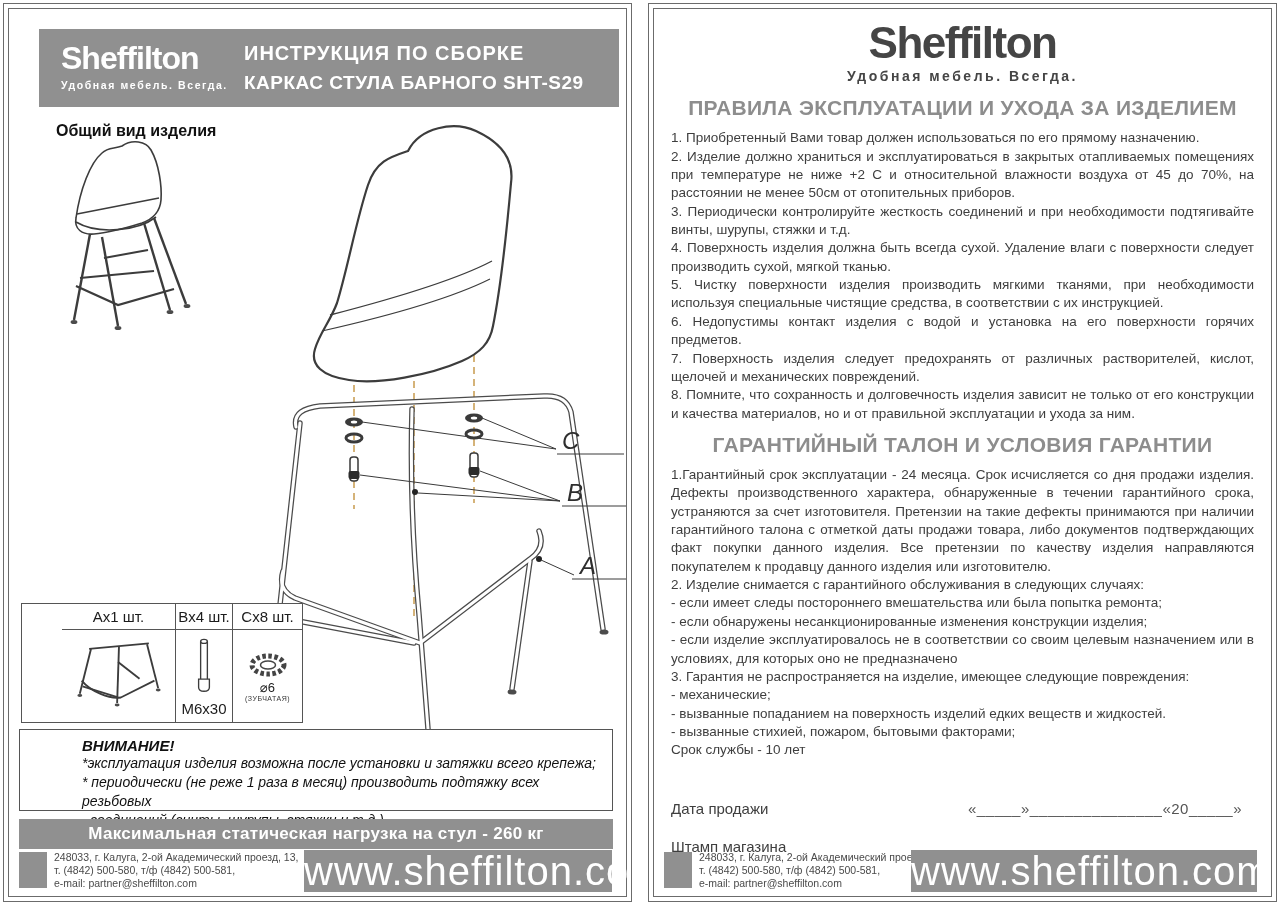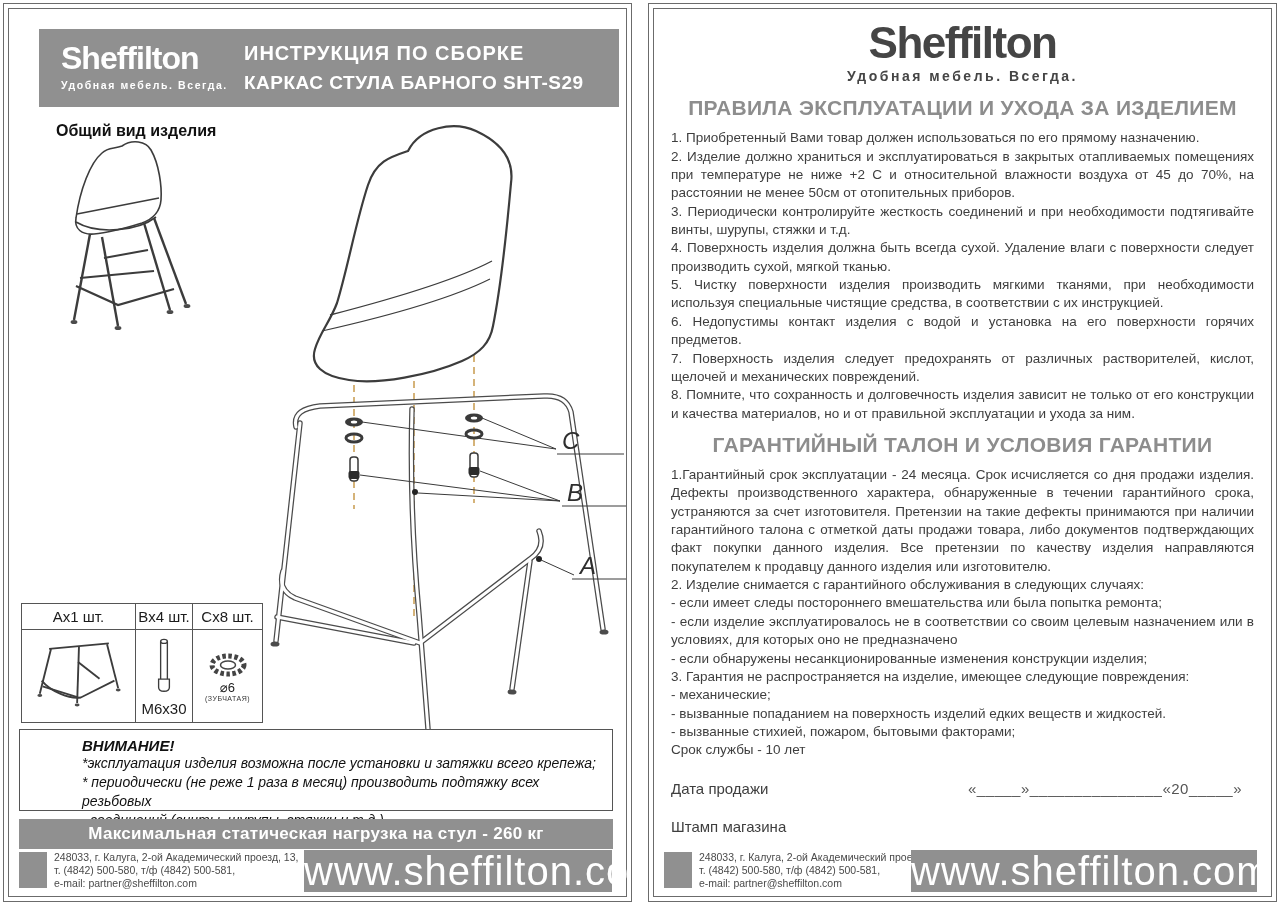--- a/index.html
+++ b/index.html
@@ -13,21 +13,21 @@
   .hdr-box{position:absolute;left:35px;top:25px;width:580px;height:78px;}
   .hdr-logo{position:absolute;left:22px;top:13px;color:#fff;}
   .logo-word{font-weight:bold;font-size:32px;letter-spacing:-1px;line-height:1;}
   .logo-tag{font-size:10.5px;font-weight:bold;letter-spacing:1.6px;margin-top:5px;}
   .hdr-titles{position:absolute;left:205px;right:8px;top:13px;text-align:left;color:#fff;}
   .hdr-t1{font-size:20px;font-weight:bold;letter-spacing:1px;}
   .hdr-t2{font-size:19px;font-weight:bold;letter-spacing:0.5px;margin-top:7px;}
   .overview-title{position:absolute;left:52px;top:118px;font-size:16px;font-weight:bold;color:#111;}
   .svg-abs{position:absolute;}
   
-  .parts-table{position:absolute;left:17px;top:599px;width:240px;border:1px solid #555;display:grid;grid-template-columns:113px 57px 70px;grid-template-rows:26px 92px;}
+  .parts-table{position:absolute;left:17px;top:599px;width:240px;border:1px solid #555;display:grid;grid-template-columns:113px 57px 70px;grid-template-rows:26px 92px;padding-left:40px;}
   .pt-cell{border-left:1px solid #555;display:flex;align-items:center;justify-content:center;flex-direction:column;background:#fff;}
   .pt-cell.first{border-left:none;}
   .pt-head{font-size:15px;color:#1c1c1c;border-bottom:1px solid #555;flex-direction:row;}
   .pt-caption{font-size:15px;color:#1c1c1c;margin-top:2px;}
   .pt-caption-sm{font-size:13px;color:#1c1c1c;}
   .pt-caption-xs{font-size:7px;letter-spacing:0.5px;color:#333;}
   
   .warn-box{position:absolute;left:15px;top:725px;width:592px;height:80px;border:1.5px solid #555;background:#fff;}
   .warn-content{padding:7px 8px 0 62px;}
   .warn-title{font-size:15px;font-weight:bold;color:#111;font-style:italic;}
@@ -41,21 +41,21 @@
   .site-banner{position:absolute;top:0px;height:42px;color:#fff;font-size:40px;text-align:center;line-height:42px;letter-spacing:1px;}
   #left-page .site-banner{left:300px;width:308px;}
   #right-page .site-banner{left:262px;width:346px;}
   
   .rp-content{position:absolute;inset:6px;padding:10px 16px 0 16px;}
   .rp-logo{text-align:center;color:#454545;}
   .rp-logo-word{font-size:44px;font-weight:bold;letter-spacing:-1.5px;line-height:1.05;}
   .rp-logo-tag{font-size:14px;font-weight:bold;letter-spacing:2.5px;margin-top:2px;}
   .section-title{text-align:center;font-size:21px;font-weight:bold;color:#8d8d8d;letter-spacing:0.3px;margin-top:12px;margin-bottom:9px;}
   .rule-item{font-size:13.5px;line-height:1.36;color:#3e3e3e;text-align:justify;}
-  .date-row{display:flex;justify-content:space-between;align-items:baseline;margin-top:20px;padding-right:12px;}
+  .date-row{display:flex;justify-content:space-between;align-items:baseline;margin-top:40px;padding-right:12px;}
   .field-label{font-size:15px;color:#3e3e3e;}
   .date-blank{font-size:15px;color:#555;letter-spacing:0.5px;}
   .stamp-label{margin-top:21px;}
   
   .sketch{stroke:#3c3c3c;fill:none;}
   .tube-out{stroke:#4b4b4b;stroke-width:5.5;fill:none;stroke-linecap:round;stroke-linejoin:round;}
   .tube-in{stroke:#fff;stroke-width:3;fill:none;stroke-linecap:round;stroke-linejoin:round;}
   .leader{stroke:#3a3a3a;stroke-width:1;fill:none;}
   .dashed-axis{stroke:#c89a4e;stroke-width:1.5;stroke-dasharray:7 5;fill:none;}
   .part-label{font-style:italic;font-size:24px;fill:#2e2e2e;font-family:"Liberation Sans",sans-serif;}
@@ -266,22 +266,22 @@
         <div class="rule-item">6. Недопустимы контакт изделия с водой и установка на его поверхности горячих предметов.</div>
         <div class="rule-item">7. Поверхность изделия следует предохранять от различных растворителей, кислот, щелочей и механических повреждений.</div>
         <div class="rule-item">8. Помните, что сохранность и долговечность изделия зависит не только от его конструкции и качества материалов, но и от правильной эксплуатации и ухода за ним.</div>
       </div>
 
     <div class="section-title" style="margin-top:10px;">ГАРАНТИЙНЫЙ ТАЛОН И УСЛОВИЯ ГАРАНТИИ</div>
     <div>
         <div class="rule-item">1.Гарантийный срок эксплуатации - 24 месяца. Срок исчисляется со дня продажи изделия. Дефекты производственного характера, обнаруженные в течении гарантийного срока, устраняются за счет изготовителя. Претензии на такие дефекты принимаются при наличии гарантийного талона с отметкой даты продажи товара, либо документов подтверждающих факт покупки данного изделия. Все претензии по качеству изделия направляются покупателем к продавцу данного изделия или изготовителю.</div>
         <div class="rule-item">2. Изделие снимается с гарантийного обслуживания в следующих случаях:</div>
         <div class="rule-item">- если имеет следы постороннего вмешательства или была попытка ремонта;</div>
+        <div class="rule-item">- если обнаружены несанкционированные изменения конструкции изделия;</div>
         <div class="rule-item">- если изделие эксплуатировалось не в соответствии со своим целевым назначением или в условиях, для которых оно не предназначено</div>
-        <div class="rule-item">- если обнаружены несанкционированные изменения конструкции изделия;</div>
         <div class="rule-item">3. Гарантия не распространяется на изделие, имеющее следующие повреждения:</div>
         <div class="rule-item">- механические;</div>
         <div class="rule-item">- вызванные попаданием на поверхность изделий едких веществ и жидкостей.</div>
         <div class="rule-item">- вызванные стихией, пожаром, бытовыми факторами;</div>
         <div class="rule-item">Срок службы - 10 лет</div>
       </div>
 
     <div class="date-row">
       <span class="field-label">Дата продажи</span>
       <span class="date-blank">«_____»_______________«20_____»</span>

